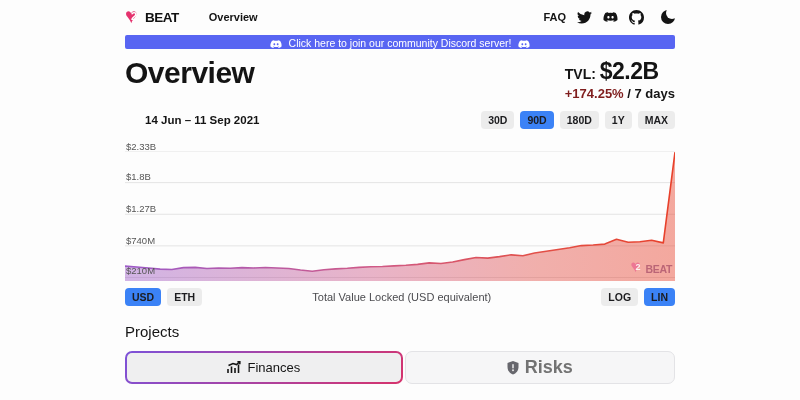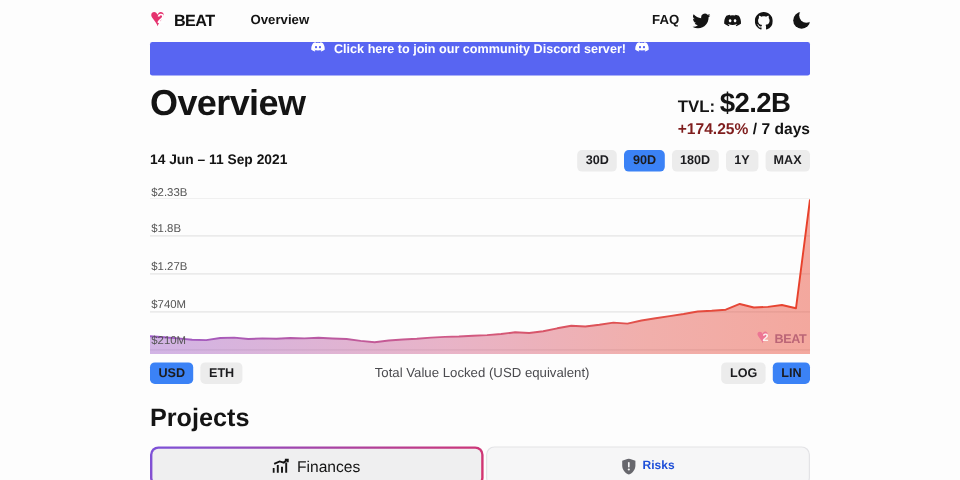--- a/index.html
+++ b/index.html
@@ -23,38 +23,38 @@
   .header-right { margin-left: auto; display: flex; align-items: center; gap: 11px; }
   .faq-link { font-size: 11px; font-weight: 700; cursor: pointer; }
   .hicon { width: 15px; height: 15px; display: inline-block; cursor: pointer; }
   .hicon svg { width: 15px; height: 15px; fill: #141414; display: block; }
   .moon { position: relative; width: 14px; height: 14px; margin-left: 6px; cursor: pointer; overflow: visible; }
   .moon .m1 { position: absolute; width: 14px; height: 14px; border-radius: 50%; background: #141414; }
   .moon .m2 { position: absolute; width: 12px; height: 12px; border-radius: 50%; background: #fdfdfd; left: 5px; top: -3px; }
 
   
   .banner {
-    margin-top: 1px; height: 28px; background: #5865F2; border-radius: 2px;
-    display: flex; align-items: flex-start; justify-content: center; gap: 7px;
-    color: #fff; font-size: 10.5px; font-weight: 700; cursor: pointer;
+    margin-top: 1px; height: 14px; background: #5865F2; border-radius: 2px;
+    display: flex; align-items: flex-end; justify-content: center; gap: 7px;
+    color: #fff; font-size: 10.5px; font-weight: 400; cursor: pointer;
   }
   .banner svg { width: 12px; height: 9px; fill: #fff; display: block; }
 
   
   .title-row { display: flex; justify-content: space-between; align-items: flex-start; margin-top: 7px; }
   .page-title { font-size: 30px; font-weight: 800; letter-spacing: -0.5px; }
   .tvl-block { margin-top: 2px; }
   .tvl-line1 { font-size: 14px; font-weight: 700; }
   .tvl-value { font-size: 23px; font-weight: 800; letter-spacing: -0.5px; }
   .tvl-line2 { font-size: 13px; font-weight: 700; margin-top: 1px; }
   .tvl-change { color: #7f1d1d; }
 
   
   .range-row { display: flex; justify-content: space-between; align-items: center; margin-top: 10px; }
-  .date-range { font-size: 11.5px; font-weight: 700; }
+  .date-range { font-size: 11.5px; font-weight: 700; margin-left: 20px; }
   .pill-group { display: flex; gap: 6px; }
   .pill {
     font-size: 10.5px; font-weight: 700; color: #1c1c1f;
     background: #ececec; border-radius: 4px; padding: 3px 7px; cursor: pointer; border: none;
     font-family: "Liberation Sans", sans-serif;
   }
   .pill.selected { background: #3b82f6; }
 
   
   .chart { position: relative; height: 142px; margin-top: 12px; }
@@ -64,32 +64,32 @@
   .watermark .heart { width: 15px; height: 15px; }
   .watermark .heart-glyph { font-size: 17px; line-height: 15px; color: #ec6d92; }
   .watermark .heart-num { left: 5px; top: 1px; font-size: 9px; color: #fff; }
   .watermark .wm-text { font-size: 10.5px; font-weight: 700; letter-spacing: -0.3px; color: #b25a70; }
 
   
   .controls-row { display: flex; justify-content: space-between; align-items: center; margin-top: 5px; }
   .chart-caption { font-size: 11px; color: #4b4b4f; }
 
   
-  .projects-title { font-size: 21px; font-weight: 700; margin-top: 17px; }
+  .projects-title { font-size: 15px; font-weight: 400; margin-top: 17px; }
   .tabs { display: flex; margin-top: 11px; }
   .tab-selected-wrap { flex: 1.02; background: linear-gradient(135deg, #7c52d9, #d6336c); padding: 2px; border-radius: 7px; cursor: pointer; }
   .tab-selected-inner {
     background: #efeff0; border-radius: 5px; height: 29px;
     display: flex; align-items: center; justify-content: center; gap: 6px;
     font-size: 13px; font-weight: 400; color: #141414;
   }
   .tab-plain {
     flex: 1; margin-left: 2px; background: #f6f6f7; border: 1px solid #e3e3e6; border-radius: 7px;
     display: flex; align-items: center; justify-content: center; gap: 6px;
-    font-size: 10px; font-weight: 700; color: #1d4ed8; cursor: pointer; height: 33px;
+    font-size: 18px; font-weight: 700; color: #737373; cursor: pointer; height: 33px;
   }
   .tab-icon svg { display: block; }
 </style>
 </head>
 <body>
 
 <div class="header">
   <div class="container header-inner">
     <span class="logo">
       <span class="heart">

